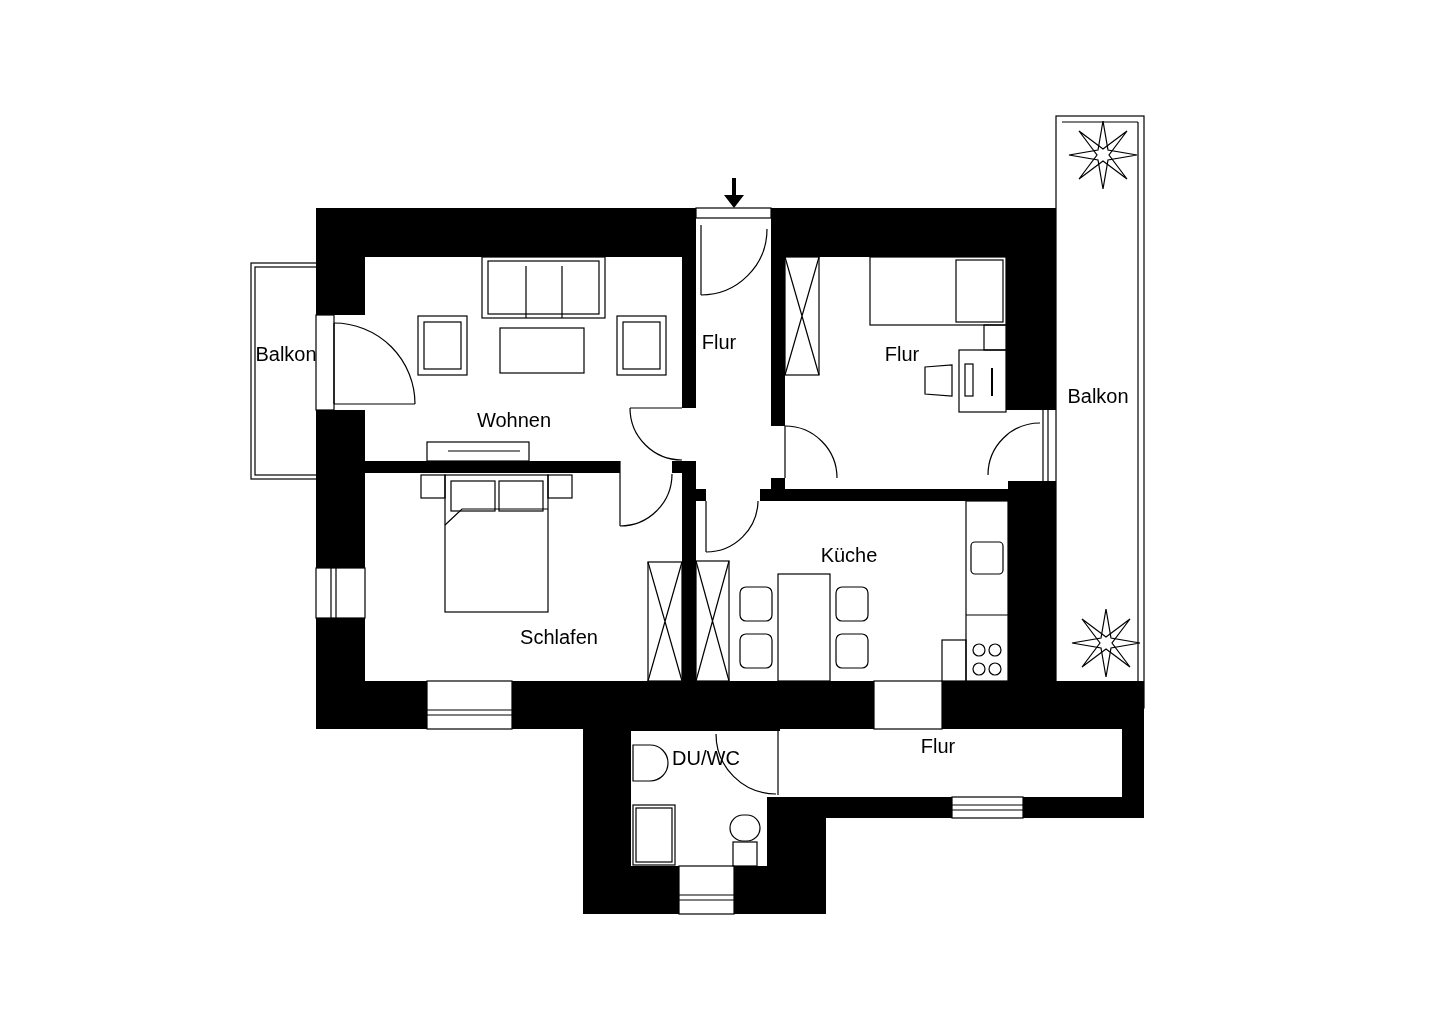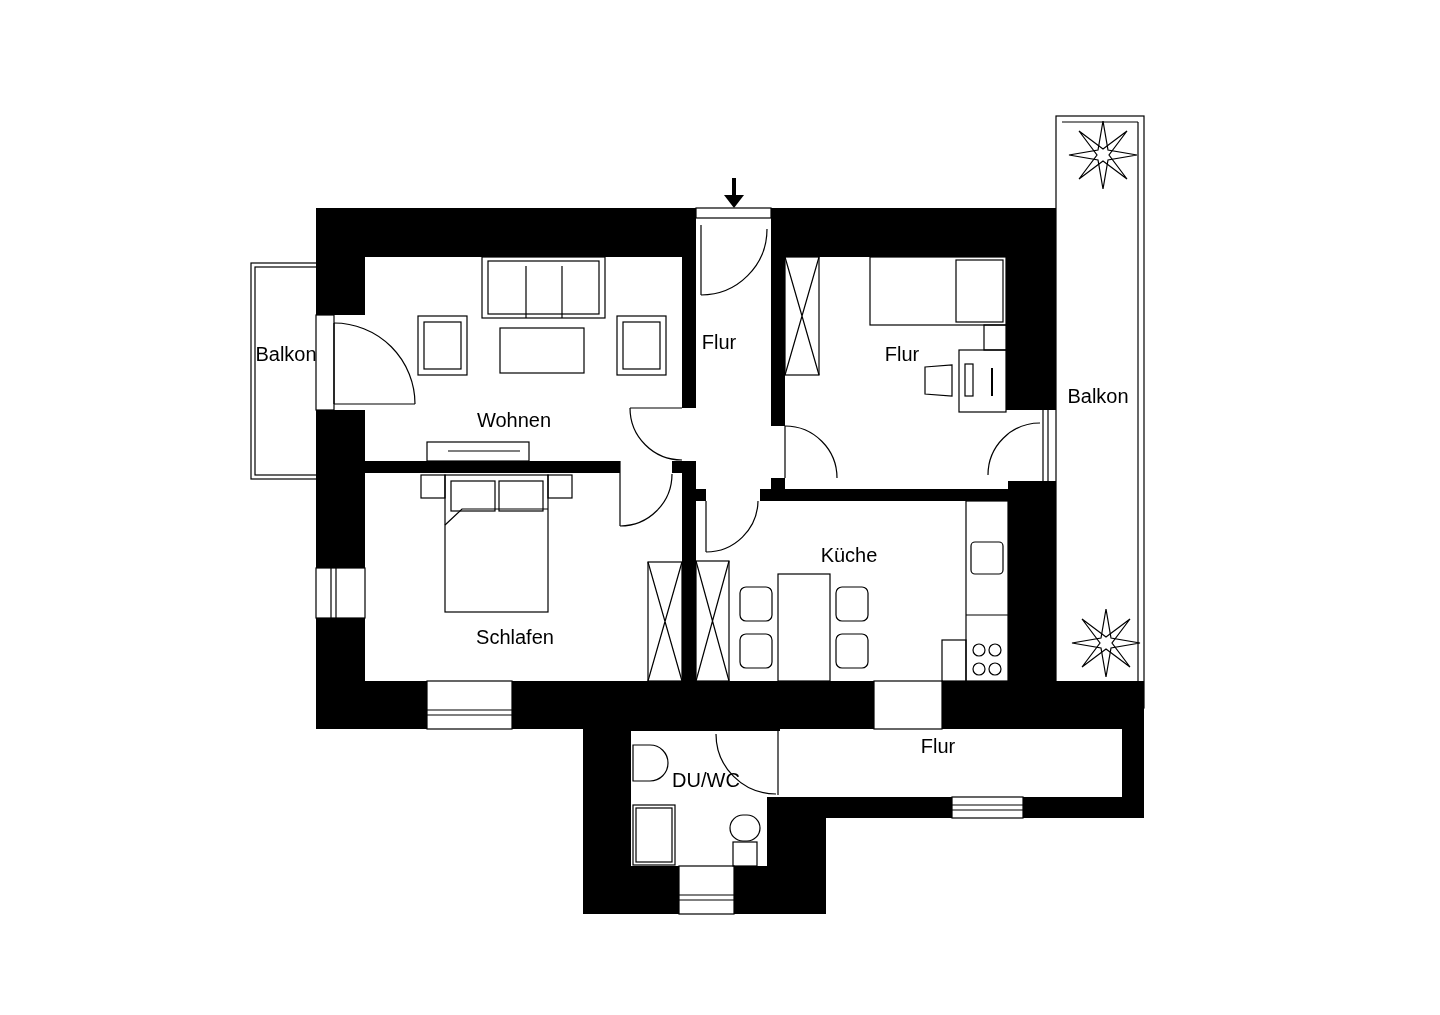--- a/index.html
+++ b/index.html
@@ -192,15 +192,15 @@
     </g>
   </g>
 </svg>
 
 <div class="label" style="left:286px;top:354px">Balkon</div>
 <div class="label" style="left:514px;top:420px">Wohnen</div>
 <div class="label" style="left:719px;top:342px">Flur</div>
 <div class="label" style="left:902px;top:354px">Flur</div>
 <div class="label" style="left:1098px;top:396px">Balkon</div>
 <div class="label" style="left:849px;top:555px">Küche</div>
-<div class="label" style="left:515px;top:637px">Schlafen</div>
-<div class="label" style="left:706px;top:780px">DU/WC</div>
+<div class="label" style="left:559px;top:637px">Schlafen</div>
+<div class="label" style="left:706px;top:758px">DU/WC</div>
 <div class="label" style="left:938px;top:746px">Flur</div>
 
 </body></html>

